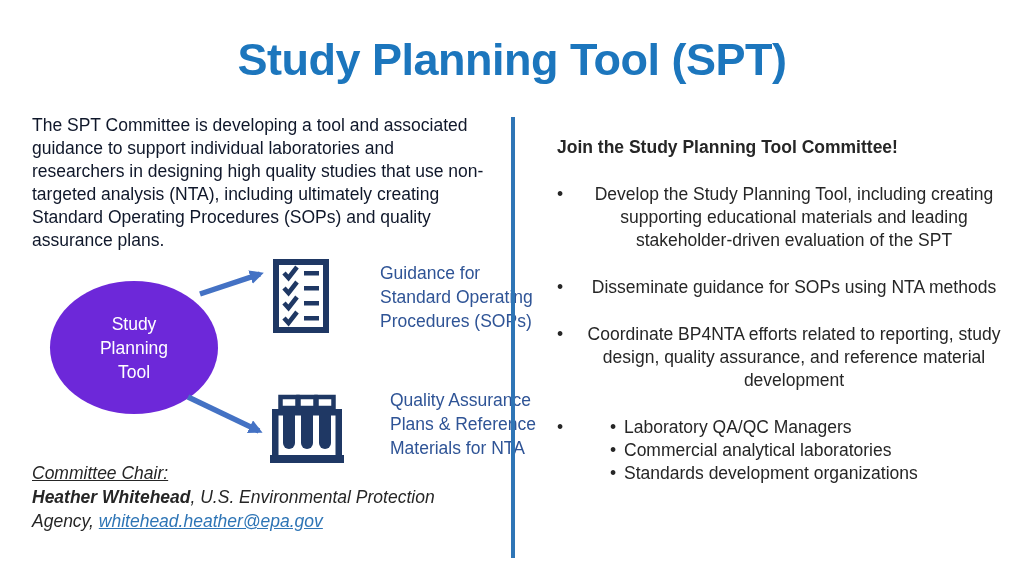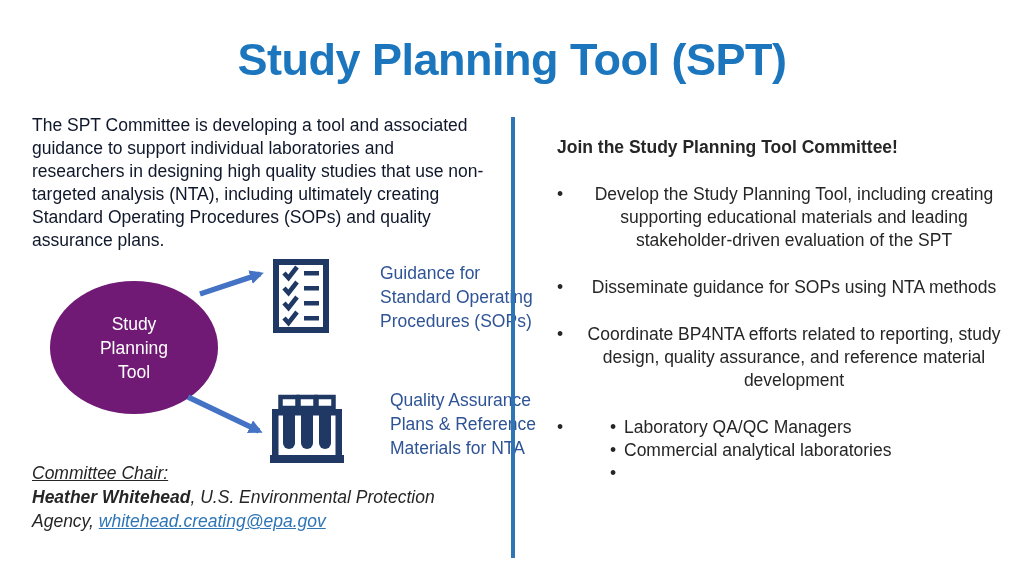--- a/index.html
+++ b/index.html
@@ -13,21 +13,21 @@
     position:absolute;top:34px;left:0;width:1024px;text-align:center;
     font-size:45px;font-weight:700;color:#1c76bd;letter-spacing:-0.5px;
   }
   
   .intro{
     position:absolute;left:32px;top:114px;width:452px;
     font-size:17.5px;line-height:23px;color:#0f172a;
   }
   .ellipse{
     position:absolute;left:50px;top:281px;width:168px;height:133px;
-    background:#701a75;border-radius:50%;
+    background:#6d28d9;border-radius:50%;
     display:flex;align-items:center;justify-content:center;
   }
   .ellipse-label{
     width:95px;text-align:center;color:#ffffff;font-size:17.5px;line-height:24px;
   }
   .arrows-svg{position:absolute;left:180px;top:258px;width:105px;height:195px;}
   .output-icon{position:absolute;}
   .icon-checklist{left:273px;top:259px;width:56px;height:74px;}
   .icon-tubes{left:270px;top:386px;width:74px;height:78px;}
   .output-label{
@@ -113,21 +113,21 @@
       <rect x="46.5" y="11" width="17" height="11" fill="#ffffff" stroke="#1f3864" stroke-width="4.5"></rect>
       <path d="M13 22 L25 22 L25 57 A 6 6 0 0 1 13 57 Z" fill="#1f3864"></path>
       <path d="M31 22 L43 22 L43 57 A 6 6 0 0 1 31 57 Z" fill="#1f3864"></path>
       <path d="M49 22 L61 22 L61 57 A 6 6 0 0 1 49 57 Z" fill="#1f3864"></path>
     </g>
   </svg>
   <div class="output-label label-qa">Quality Assurance Plans &amp; Reference Materials for NTA</div>
 
   <div class="committee">
     <div class="committee-heading">Committee Chair:</div>
-    <div><span class="chair-name">Heather Whitehead</span><span>, U.S. Environmental Protection Agency, </span><a class="chair-email">whitehead.creating@epa.gov</a></div>
+    <div><span class="chair-name">Heather Whitehead</span><span>, U.S. Environmental Protection Agency, </span><a class="chair-email">whitehead.heather@epa.gov</a></div>
   </div>
 
   <div class="divider"></div>
 
   <div class="right-col">
     <div class="join-heading">Join the Study Planning Tool Committee!</div>
 
     <div class="bullet">
       <span class="bullet-glyph">•</span>
       <span class="bullet-text">Develop the Study Planning Tool, including creating supporting educational materials and leading stakeholder-driven evaluation of the SPT</span>
@@ -150,19 +150,20 @@
           <span class="sub-bullet">
               <span class="bullet-glyph">•</span>
               <span>Laboratory QA/QC Managers</span>
             </span>
           <span class="sub-bullet">
               <span class="bullet-glyph">•</span>
               <span>Commercial analytical laboratories</span>
             </span>
           <span class="sub-bullet">
               <span class="bullet-glyph">•</span>
+              <span>Standards development organizations</span>
             </span>
         </span>
       </span>
     </div>
   </div>
 
 </div>
 
 </body></html>

